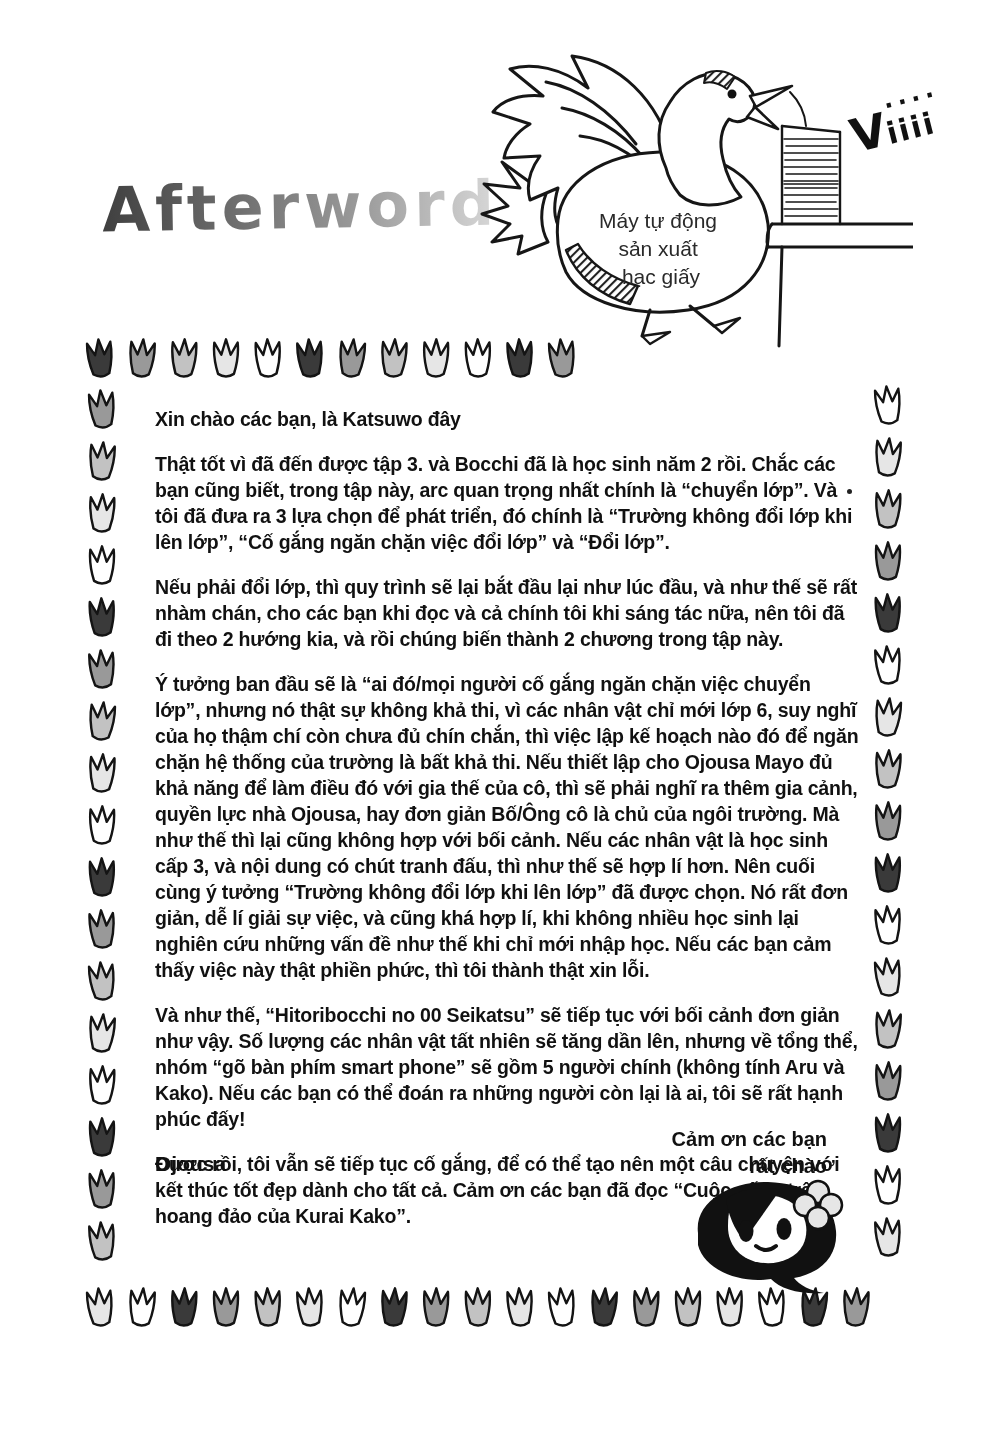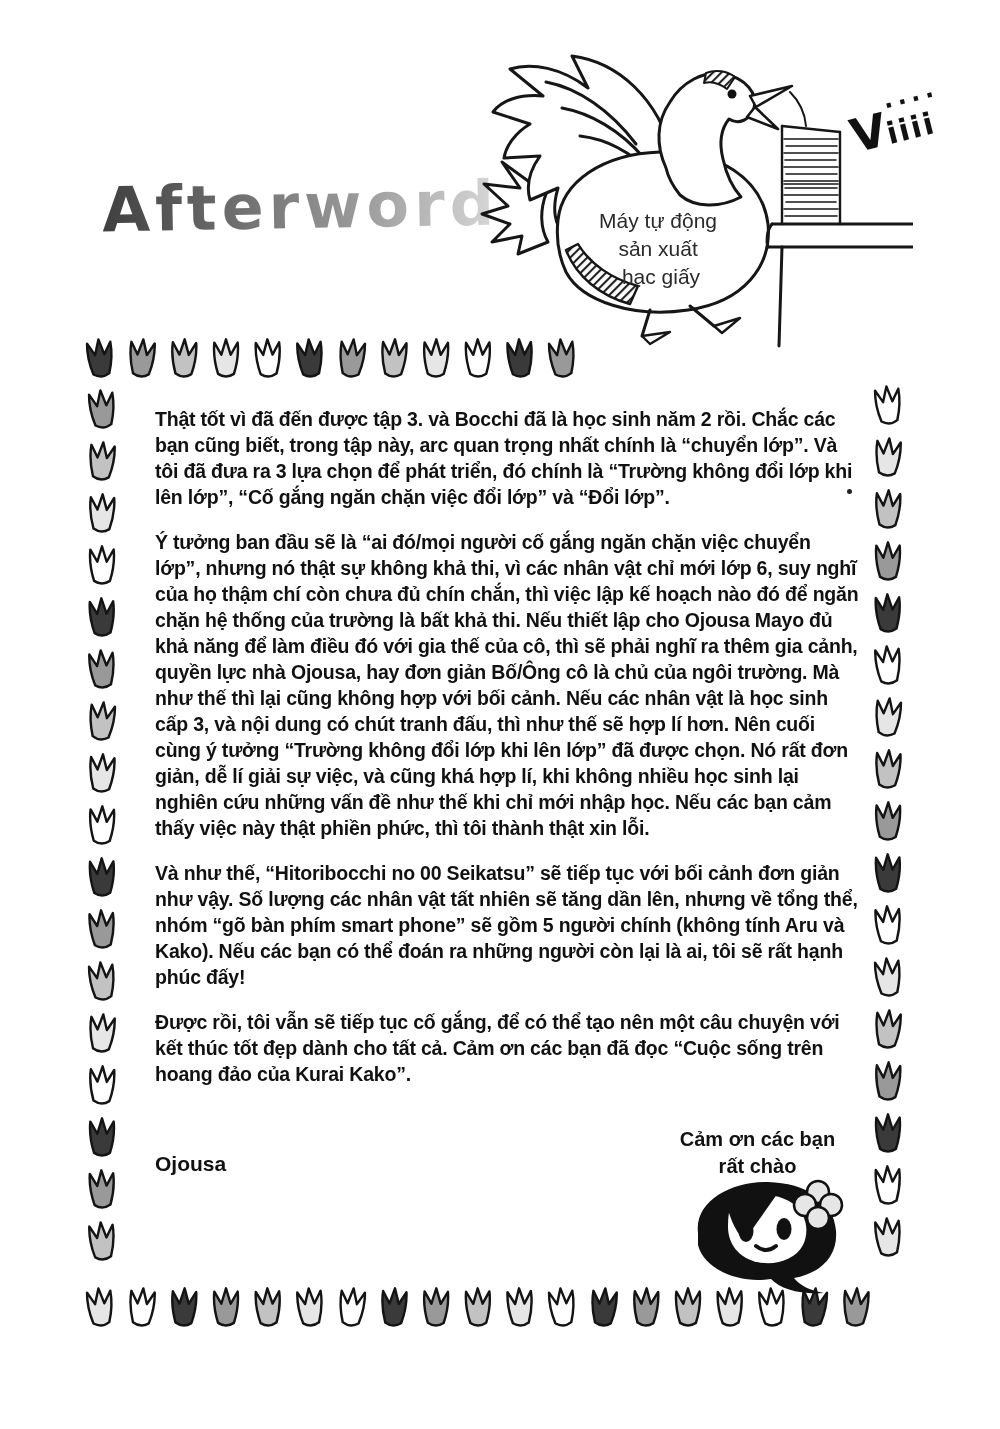--- a/index.html
+++ b/index.html
@@ -19,21 +19,21 @@
   .sfx-dots{position:absolute;left:40px;top:-12px;font-size:30px;letter-spacing:4px;}
   .swan-wrap{position:absolute;left:468px;top:36px;width:445px;height:312px;}
   .girl-wrap{position:absolute;left:678px;top:1173px;width:175px;height:124px;}
   .letter{
     position:absolute;left:155px;top:406px;width:706px;
     font-size:19.5px;font-weight:bold;line-height:26px;letter-spacing:-0.2px;text-align:left;
   }
   .letter p{margin:0 0 19px 0;}
   .signature{position:absolute;left:155px;top:1152px;font-size:21px;font-weight:bold;}
   .thanks{
-    position:absolute;left:660px;top:1126px;width:195px;text-align:center;
+    position:absolute;left:632px;top:1126px;width:195px;text-align:right;
     font-size:20px;font-weight:bold;line-height:27px;
   }
   .crown-row{position:absolute;display:flex;}
   #crown-top{left:84px;top:337px;gap:10px;}
   #crown-bottom{left:84px;top:1286px;gap:10px;}
   #crown-left{left:86px;top:388px;flex-direction:column;gap:10px;}
   #crown-right{left:872px;top:384px;flex-direction:column;gap:10px;}
   .crown{display:inline-block;line-height:0;}
   .stray-dot{position:absolute;left:847px;top:489px;width:5px;height:5px;border-radius:50%;background:#222;}
   svg text{font-family:"Liberation Sans","DejaVu Sans",sans-serif;}
@@ -315,21 +315,23 @@
       </svg></span>
     <span class="crown" style="transform: rotate(5deg);"><svg viewBox="0 0 34 45" width="32" height="42">
         <path d="M8.5,39.5 C5.5,30 3.5,16 4.5,6 L12,19 L17,2.5 L22,19 L29.5,6 C30.5,16 28.5,30 25.5,39.5 C19.5,43.5 14.5,43.5 8.5,39.5 Z" fill="#3a3a3a" stroke="#141414" stroke-width="2.6" stroke-linejoin="round"></path>
       </svg></span>
     <span class="crown" style="transform: rotate(3deg);"><svg viewBox="0 0 34 45" width="32" height="42">
         <path d="M8.5,39.5 C5.5,30 3.5,16 4.5,6 L12,19 L17,2.5 L22,19 L29.5,6 C30.5,16 28.5,30 25.5,39.5 C19.5,43.5 14.5,43.5 8.5,39.5 Z" fill="#999999" stroke="#141414" stroke-width="2.6" stroke-linejoin="round"></path>
       </svg></span>
   </div>
 
 <div class="letter">
+  <p>Xin chào các bạn, là Katsuwo đây</p>
   <p>Thật tốt vì đã đến được tập 3. và Bocchi đã là học sinh năm 2 rồi. Chắc các bạn cũng biết, trong tập này, arc quan trọng nhất chính là “chuyển lớp”. Và tôi đã đưa ra 3 lựa chọn để phát triển, đó chính là “Trường không đổi lớp khi lên lớp”, “Cố gắng ngăn chặn việc đổi lớp” và “Đổi lớp”.</p>
+  <p>Nếu phải đổi lớp, thì quy trình sẽ lại bắt đầu lại như lúc đầu, và như thế sẽ rất nhàm chán, cho các bạn khi đọc và cả chính tôi khi sáng tác nữa, nên tôi đã đi theo 2 hướng kia, và rồi chúng biến thành 2 chương trong tập này.</p>
   <p>Ý tưởng ban đầu sẽ là “ai đó/mọi người cố gắng ngăn chặn việc chuyển lớp”, nhưng nó thật sự không khả thi, vì các nhân vật chỉ mới lớp 6, suy nghĩ của họ thậm chí còn chưa đủ chín chắn, thì việc lập kế hoạch nào đó để ngăn chặn hệ thống của trường là bất khả thi. Nếu thiết lập cho Ojousa Mayo đủ khả năng để làm điều đó với gia thế của cô, thì sẽ phải nghĩ ra thêm gia cảnh, quyền lực nhà Ojousa, hay đơn giản Bố/Ông cô là chủ của ngôi trường. Mà như thế thì lại cũng không hợp với bối cảnh. Nếu các nhân vật là học sinh cấp 3, và nội dung có chút tranh đấu, thì như thế sẽ hợp lí hơn. Nên cuối cùng ý tưởng “Trường không đổi lớp khi lên lớp” đã được chọn. Nó rất đơn giản, dễ lí giải sự việc, và cũng khá hợp lí, khi không nhiều học sinh lại nghiên cứu những vấn đề như thế khi chỉ mới nhập học. Nếu các bạn cảm thấy việc này thật phiền phức, thì tôi thành thật xin lỗi.</p>
   <p>Và như thế, “Hitoribocchi no 00 Seikatsu” sẽ tiếp tục với bối cảnh đơn giản như vậy. Số lượng các nhân vật tất nhiên sẽ tăng dần lên, nhưng về tổng thể, nhóm “gõ bàn phím smart phone” sẽ gồm 5 người chính (không tính Aru và Kako). Nếu các bạn có thể đoán ra những người còn lại là ai, tôi sẽ rất hạnh phúc đấy!</p>
   <p>Được rồi, tôi vẫn sẽ tiếp tục cố gắng, để có thể tạo nên một câu chuyện với kết thúc tốt đẹp dành cho tất cả. Cảm ơn các bạn đã đọc “Cuộc sống trên hoang đảo của Kurai Kako”.</p>
 </div>
 
 <div class="signature">Ojousa</div>
 
 <div class="thanks">
   <div>Cảm ơn các bạn</div>
   <div>rất chào</div>

